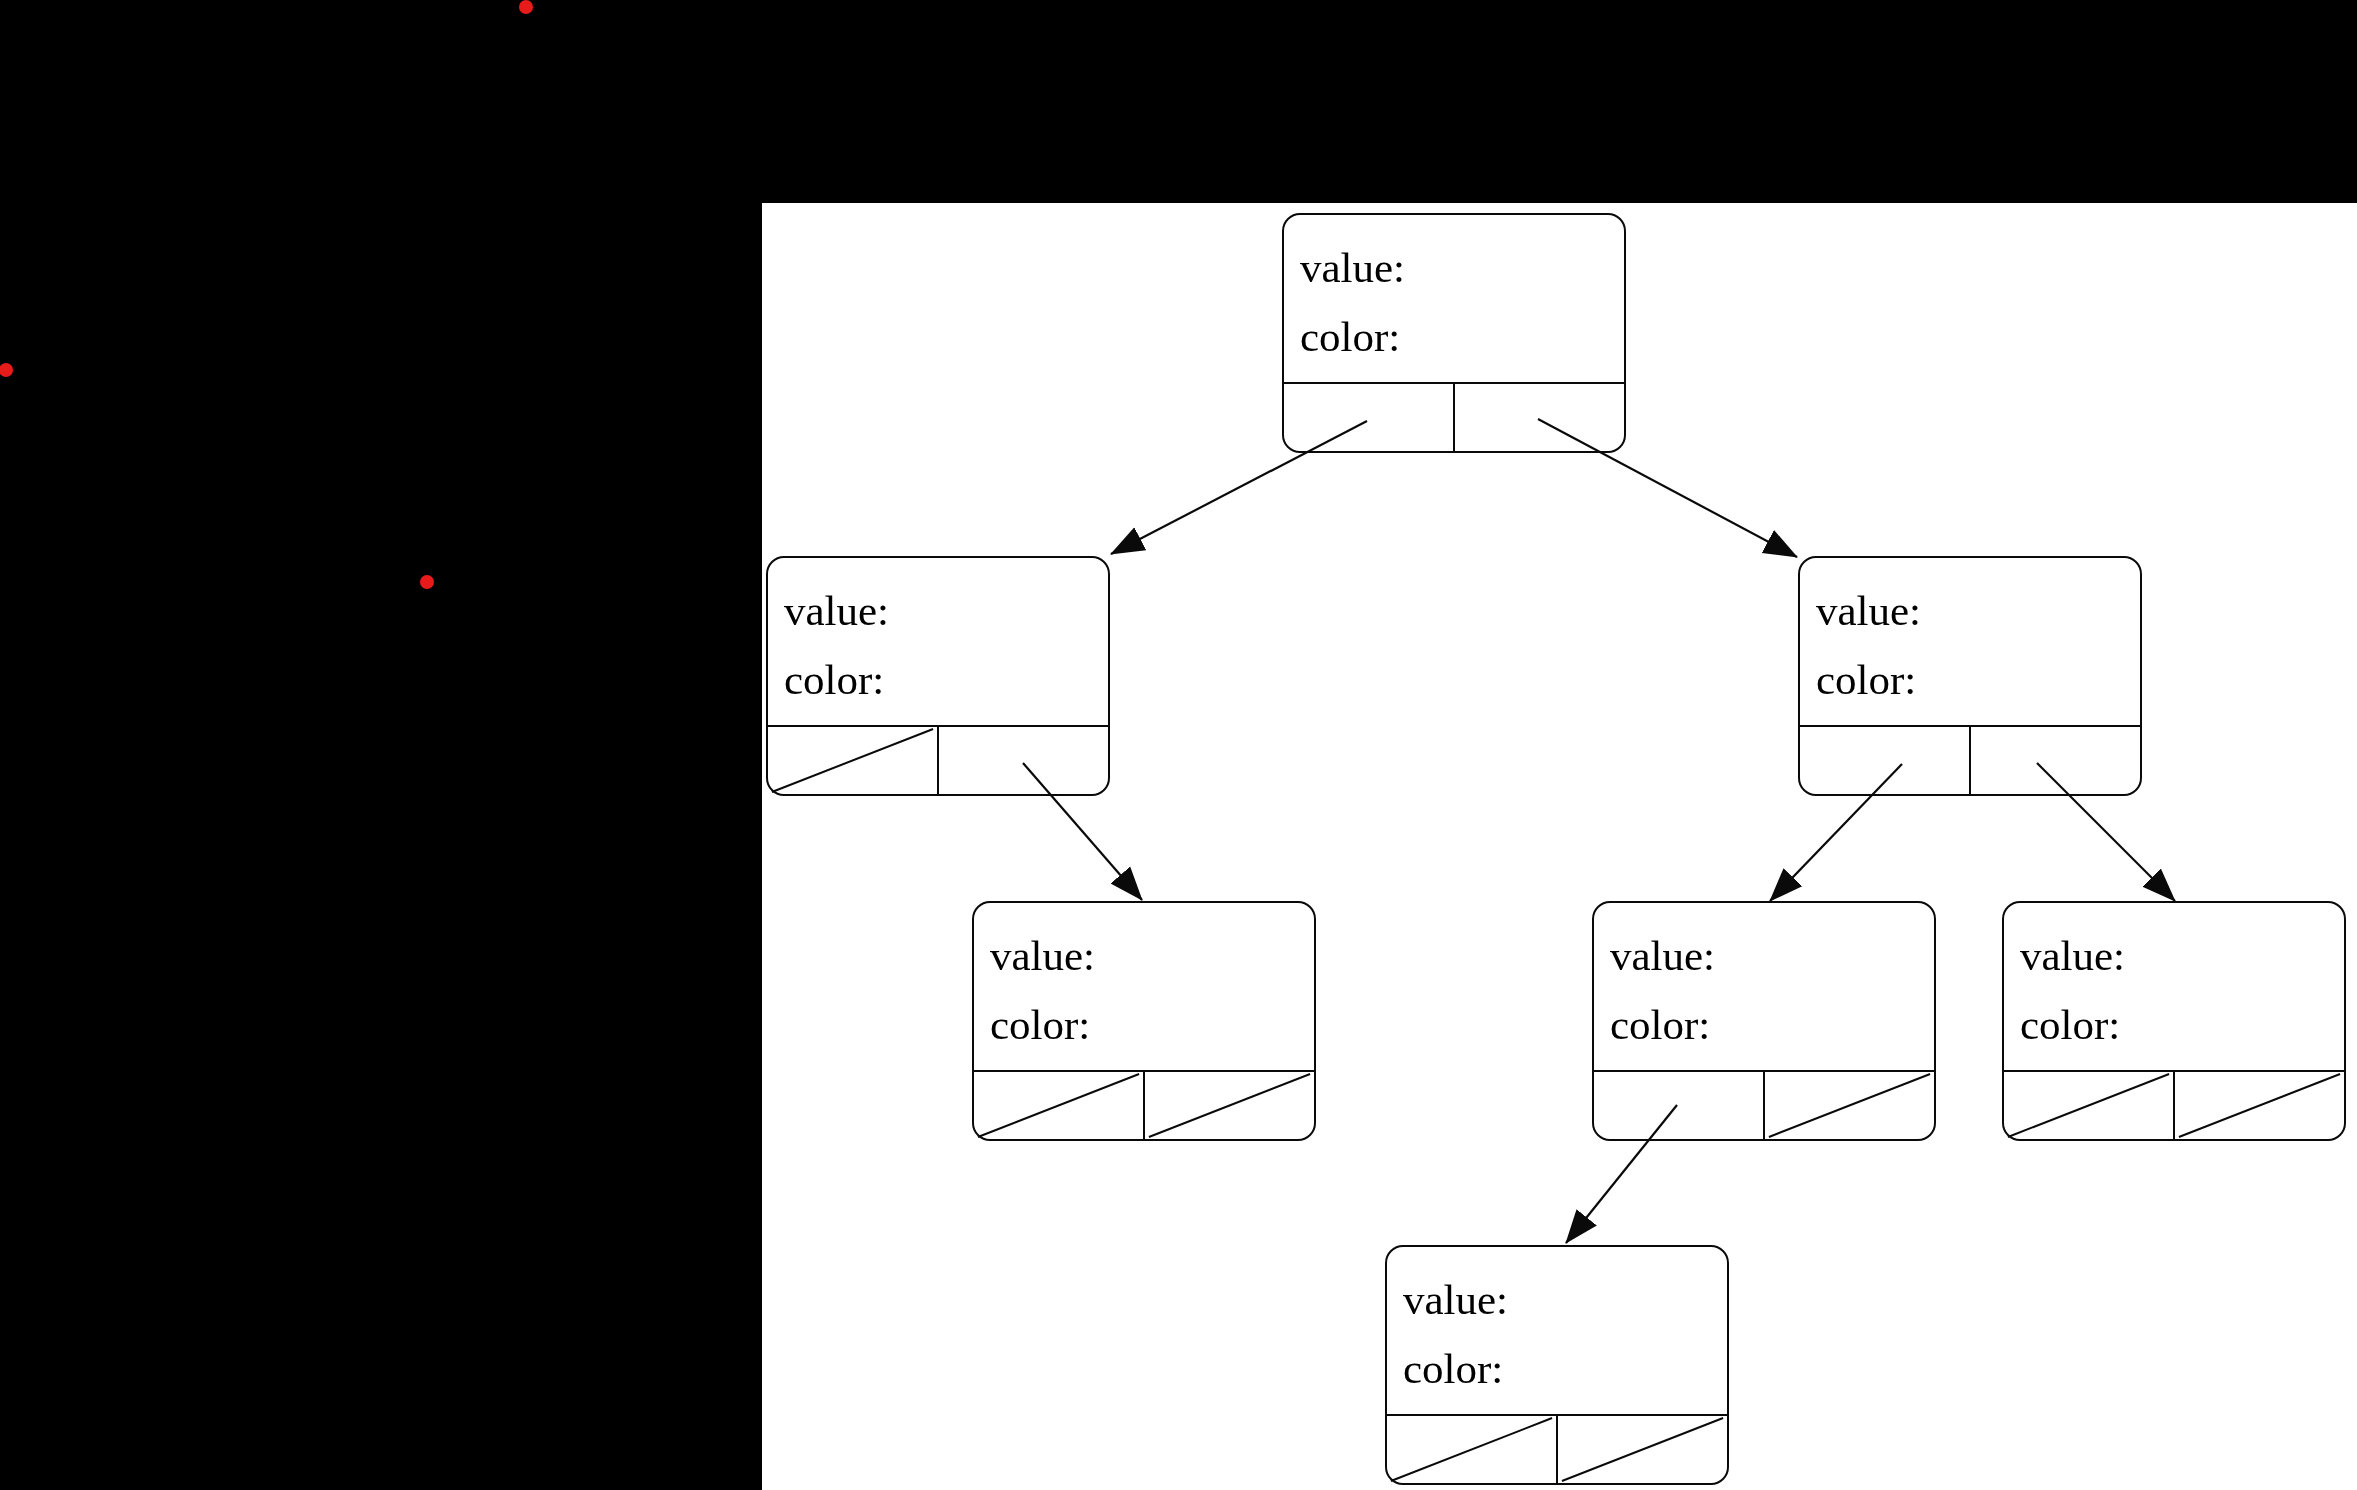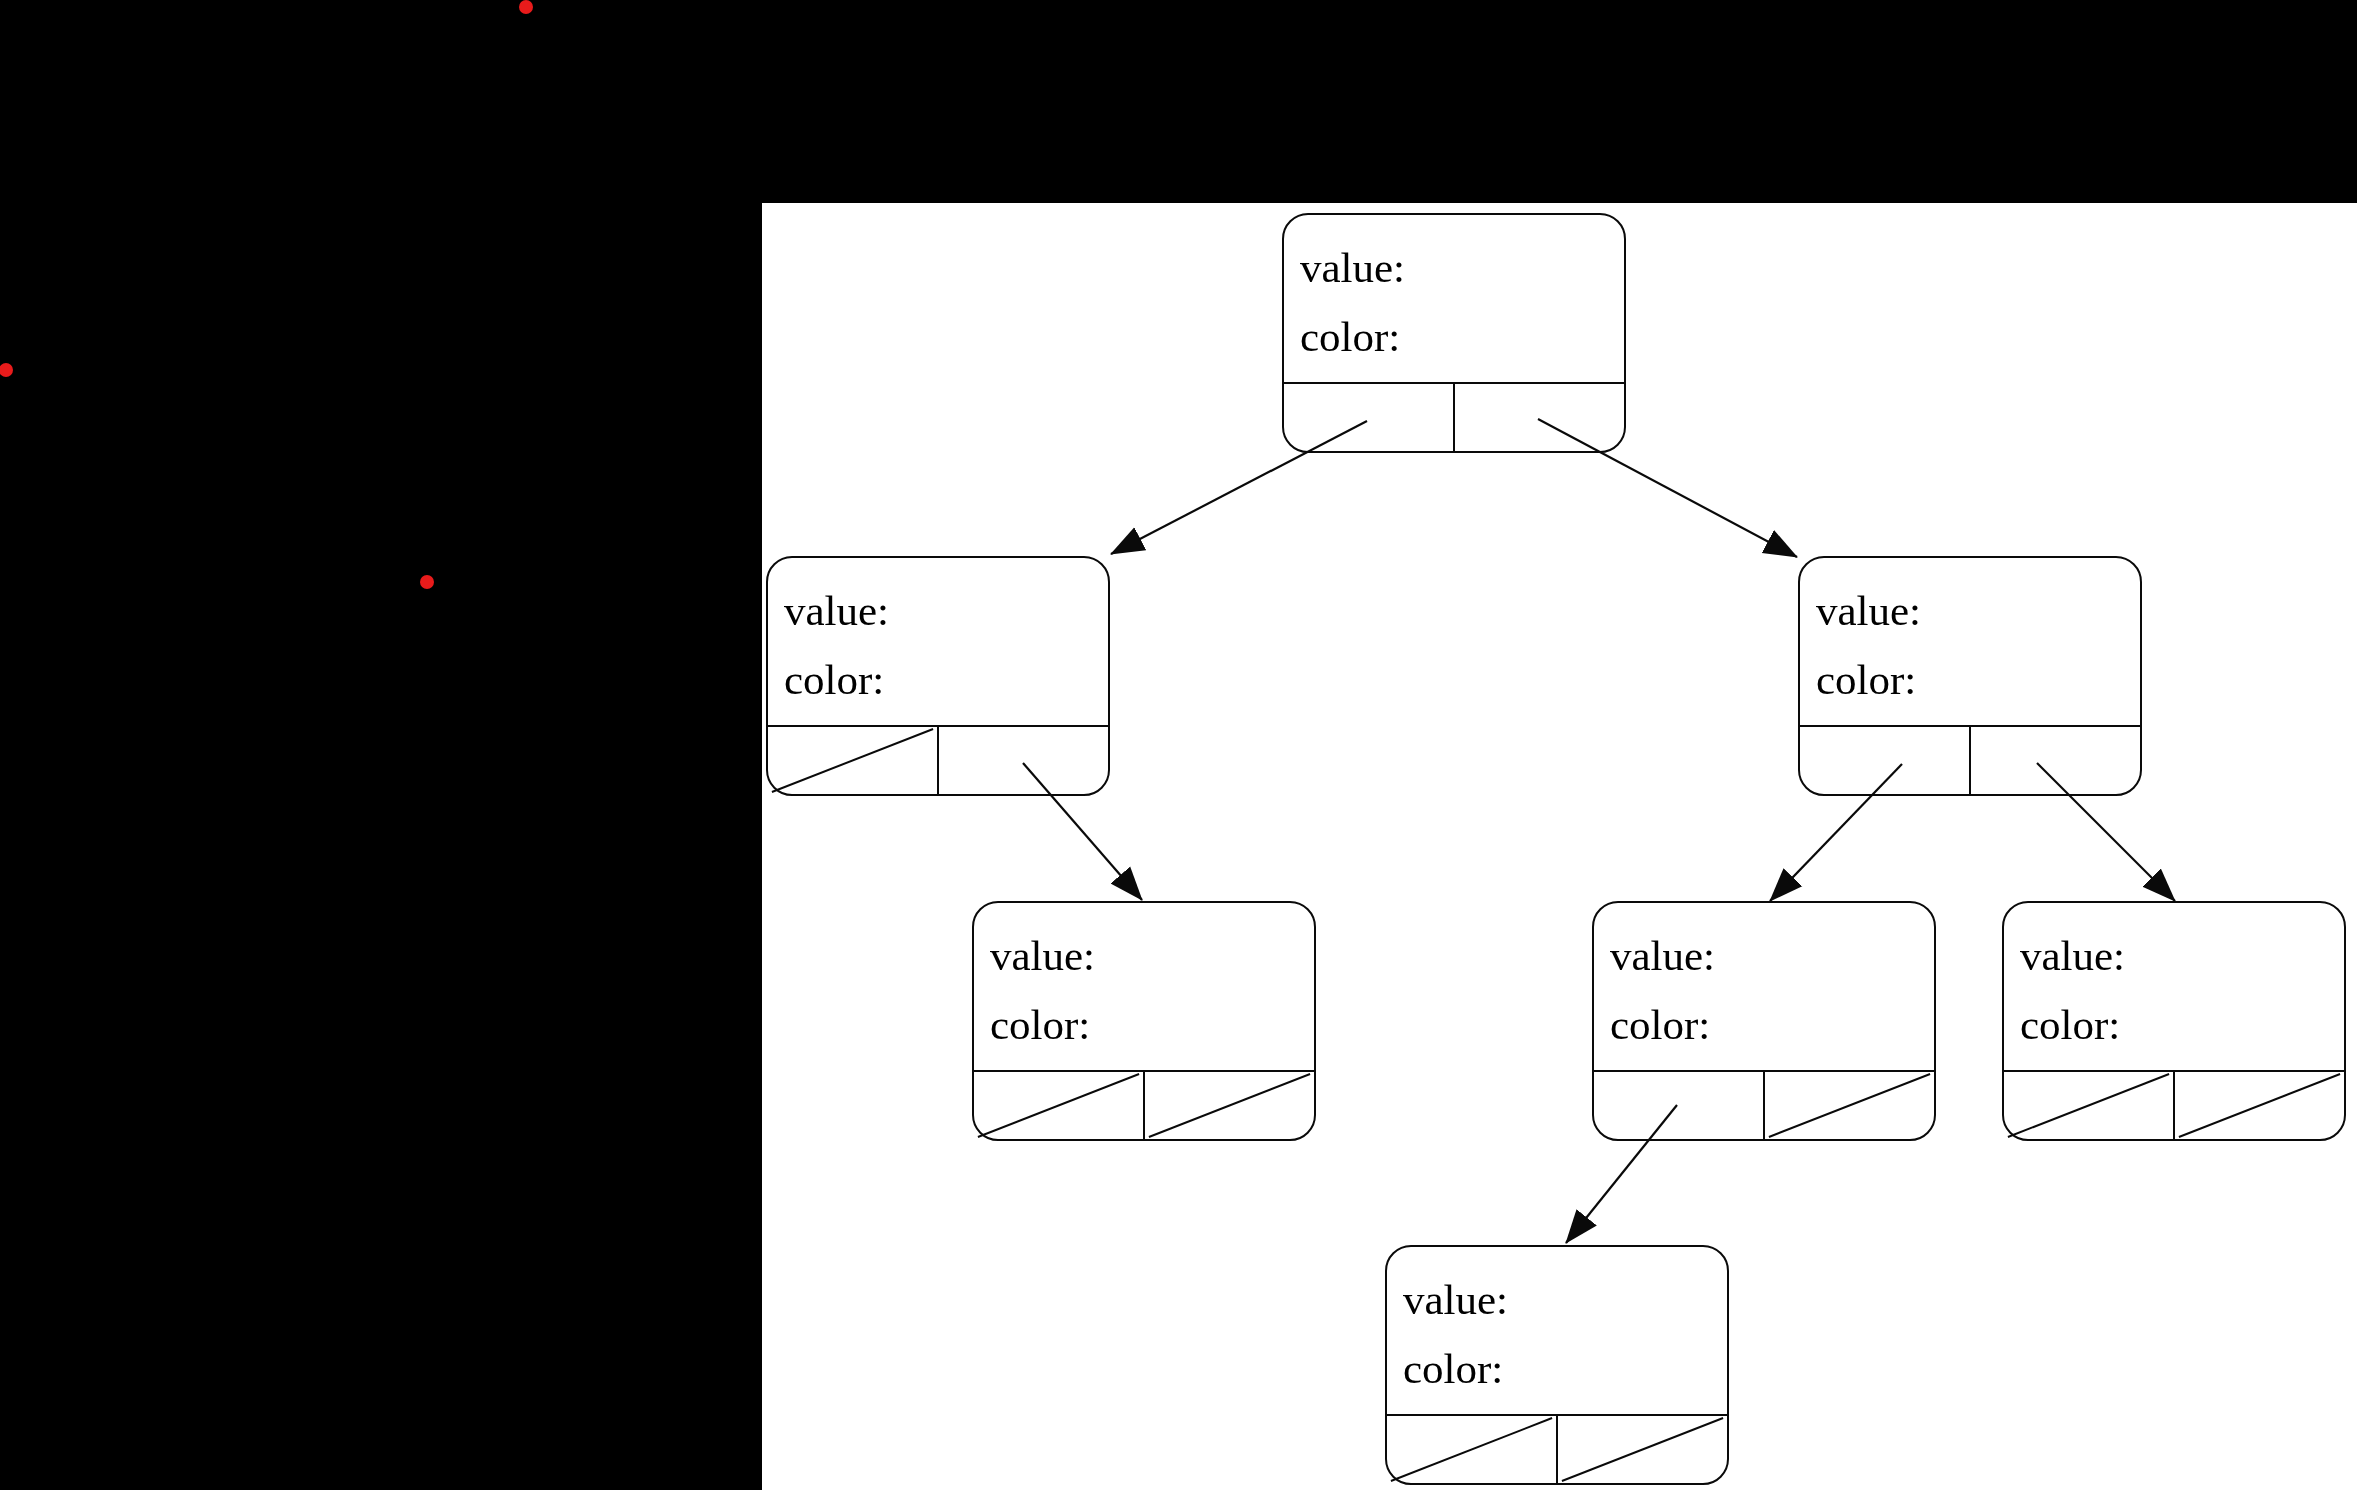--- a/index.html
+++ b/index.html
@@ -37,21 +37,21 @@
   
   .dot{
     position:absolute;width:14px;height:14px;border-radius:50%;
   }
   
   .node{
     position:absolute;
     width:344px;height:240px;
     background:#fff;
     border:2px solid #0a0a0a;
-    border-radius:26px;
+    border-radius:18px;
     box-sizing:border-box;
   }
   .fields{
     padding:18px 8px 0 16px;
     font-size:43px;
     line-height:69px;
     color:#000;
     white-space:nowrap;
   }
   .ptrs{

